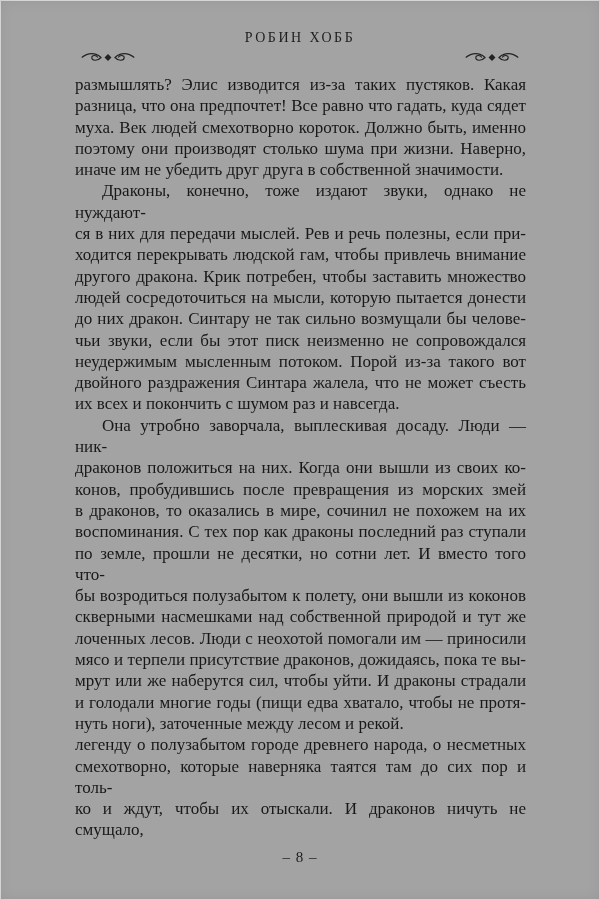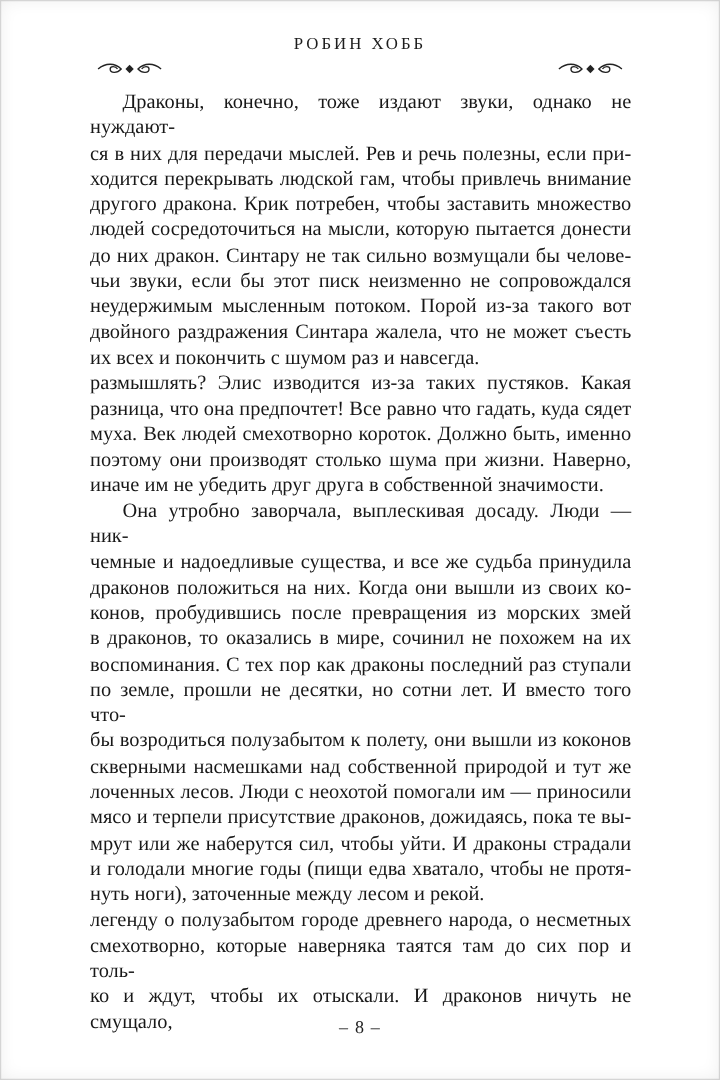--- a/index.html
+++ b/index.html
@@ -1,21 +1,21 @@
 <!DOCTYPE html>
 <html><head>
 <meta charset="utf-8">
 <style>
   html, body { margin: 0; padding: 0; background: #e9e9e9; }
   .page {
     position: relative;
     width: 600px;
     height: 900px;
     margin: 0 auto;
-    background: #ffffff;
+    background: #a3a3a3;
     box-shadow: inset 0 0 14px rgba(0,0,0,0.07), inset 0 0 0 1px #dcdcdc;
     font-family: "Liberation Serif", "DejaVu Serif", serif;
     color: #161616;
     overflow: hidden;
     box-sizing: border-box;
   }
   .page-header {
     position: absolute;
     top: 28px;
     left: 72px;
@@ -92,41 +92,40 @@
       <svg viewBox="0 0 64 16" aria-hidden="true">
         <path d="M2 8 C9 2, 18 2, 24 8 C20 12.5, 13.5 12, 13.5 8 C13.5 5, 18.5 4.8, 20.5 8" stroke="#232323" fill="none" stroke-width="1.3"></path>
         <path d="M62 8 C55 2, 46 2, 40 8 C44 12.5, 50.5 12, 50.5 8 C50.5 5, 45.5 4.8, 43.5 8" stroke="#232323" fill="none" stroke-width="1.3"></path>
         <rect x="29.2" y="5.2" width="5.6" height="5.6" transform="rotate(45 32 8)" fill="#232323"></rect>
       </svg>
     </span>
   </div>
 
   <div class="page-content">
       <div class="para">
+        <div class="line">размышлять? Элис изводится из-за таких пустяков. Какая</div>
+        <div class="line">разница, что она предпочтет! Все равно что гадать, куда сядет</div>
+        <div class="line">муха. Век людей смехотворно короток. Должно быть, именно</div>
+        <div class="line">поэтому они производят столько шума при жизни. Наверно,</div>
+        <div class="line lastline">иначе им не убедить друг друга в собственной значимости.</div>
+      </div>
+      <div class="para">
         <div class="line indent">Драконы, конечно, тоже издают звуки, однако не нуждают-</div>
         <div class="line">ся в них для передачи мыслей. Рев и речь полезны, если при-</div>
         <div class="line">ходится перекрывать людской гам, чтобы привлечь внимание</div>
         <div class="line">другого дракона. Крик потребен, чтобы заставить множество</div>
         <div class="line">людей сосредоточиться на мысли, которую пытается донести</div>
         <div class="line">до них дракон. Синтару не так сильно возмущали бы челове-</div>
         <div class="line">чьи звуки, если бы этот писк неизменно не сопровождался</div>
         <div class="line">неудержимым мысленным потоком. Порой из-за такого вот</div>
         <div class="line">двойного раздражения Синтара жалела, что не может съесть</div>
         <div class="line lastline">их всех и покончить с шумом раз и навсегда.</div>
       </div>
       <div class="para">
-        <div class="line">размышлять? Элис изводится из-за таких пустяков. Какая</div>
-        <div class="line">разница, что она предпочтет! Все равно что гадать, куда сядет</div>
-        <div class="line">муха. Век людей смехотворно короток. Должно быть, именно</div>
-        <div class="line">поэтому они производят столько шума при жизни. Наверно,</div>
-        <div class="line lastline">иначе им не убедить друг друга в собственной значимости.</div>
-      </div>
-      <div class="para">
         <div class="line indent">Она утробно заворчала, выплескивая досаду. Люди — ник-</div>
-        <div class="line">чемные и надоедливые существа, и все же судьба принудила</div>
         <div class="line">драконов положиться на них. Когда они вышли из своих ко-</div>
         <div class="line">конов, пробудившись после превращения из морских змей</div>
         <div class="line">в драконов, то оказались в мире, сочинил не похожем на их</div>
         <div class="line">воспоминания. С тех пор как драконы последний раз ступали</div>
         <div class="line">по земле, прошли не десятки, но сотни лет. И вместо того что-</div>
         <div class="line">бы возродиться полузабытом к полету, они вышли из коконов</div>
         <div class="line">скверными насмешками над собственной природой и тут же</div>
         <div class="line">лоченных лесов. Люди с неохотой помогали им — приносили</div>
         <div class="line">мясо и терпели присутствие драконов, дожидаясь, пока те вы-</div>
         <div class="line">мрут или же наберутся сил, чтобы уйти. И драконы страдали</div>

